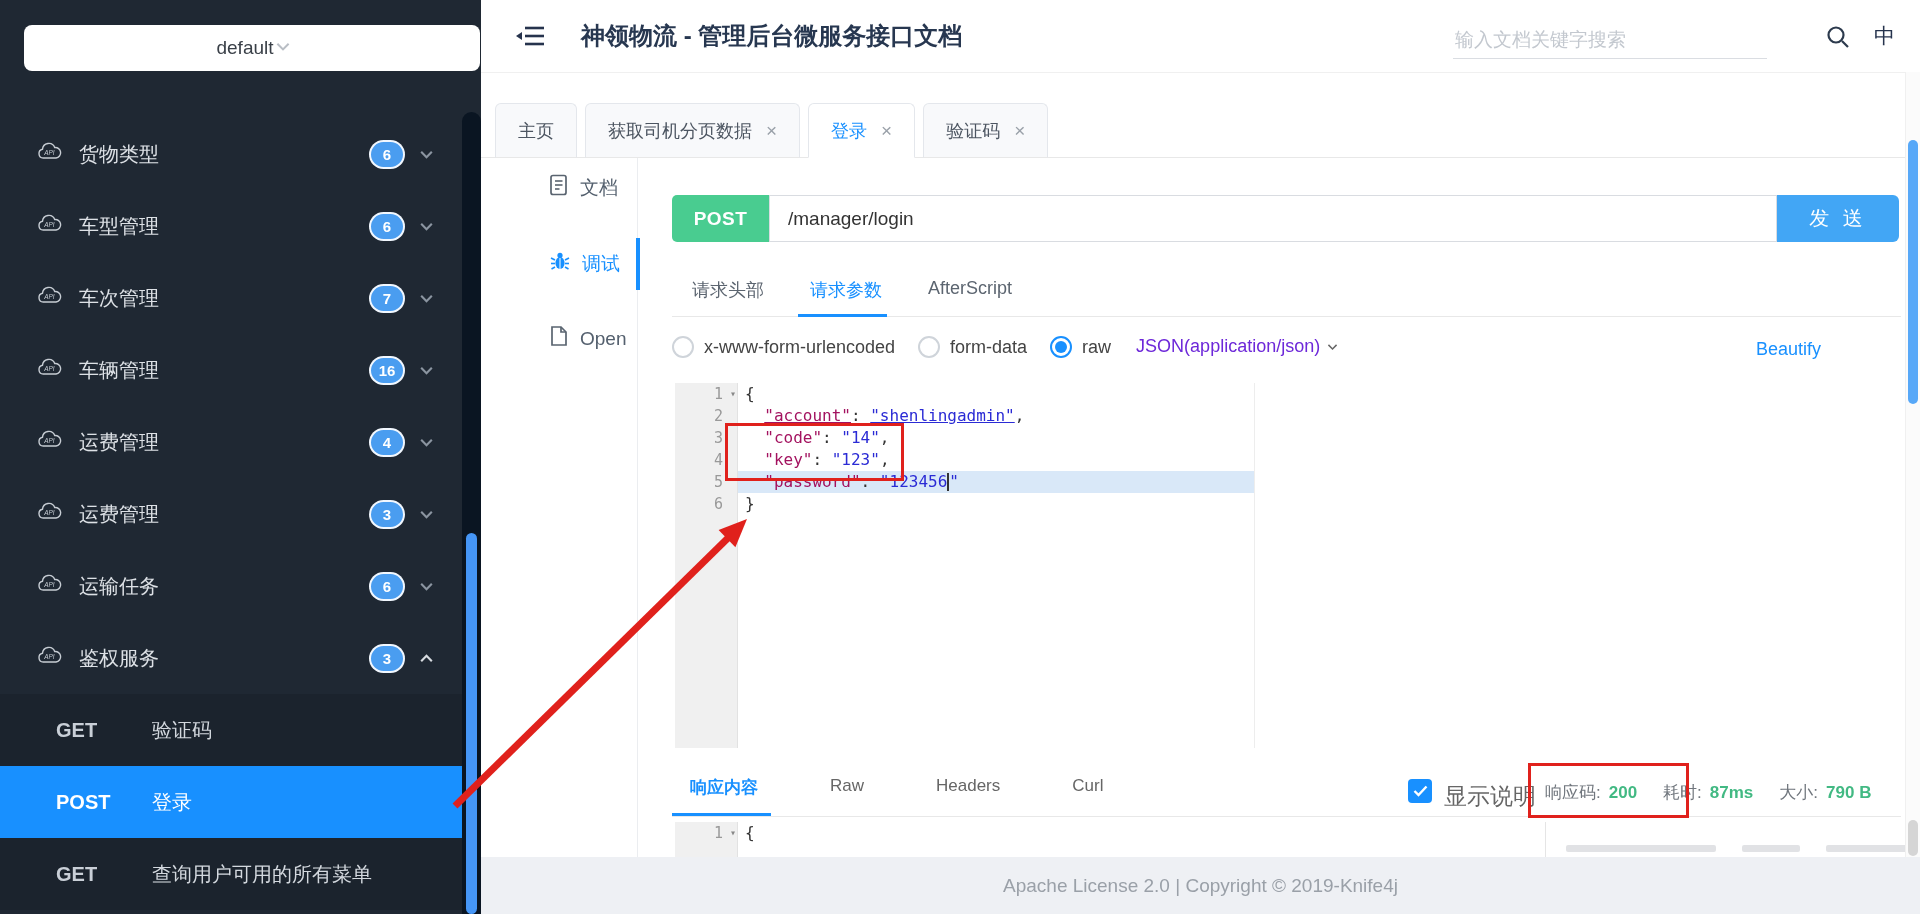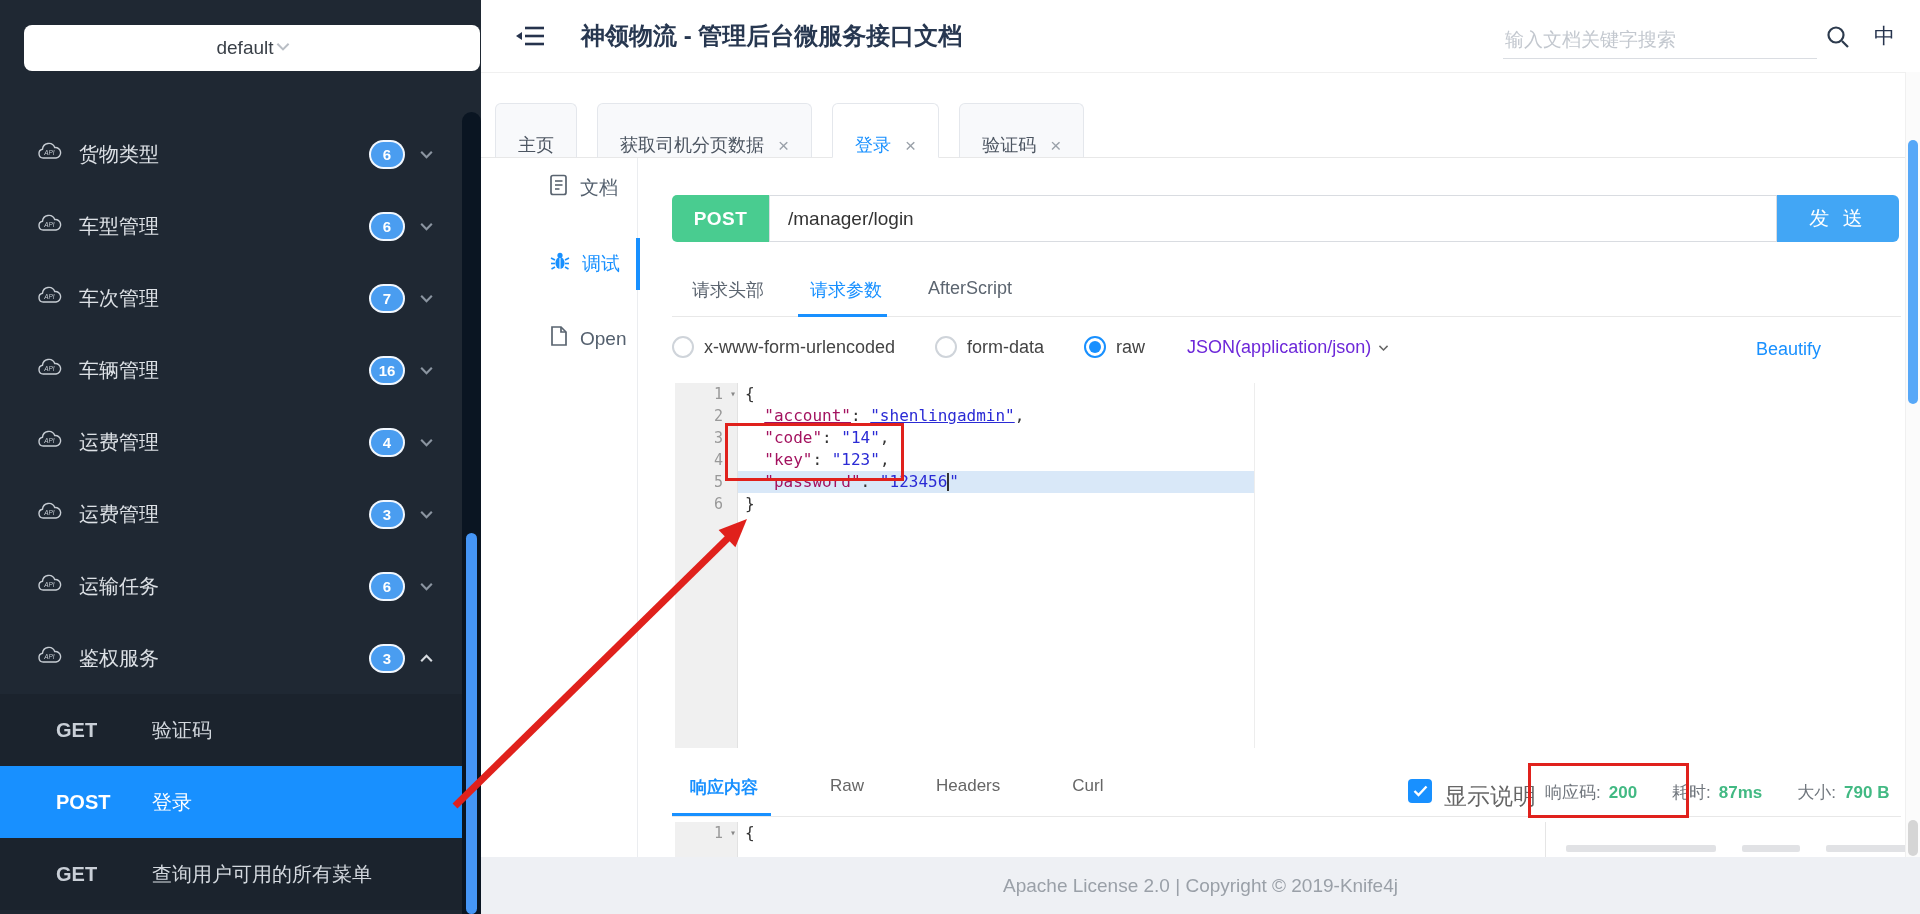--- a/index.html
+++ b/index.html
@@ -23,30 +23,30 @@
   .ep-row.active{background:#1890ff;color:#fff}
   .ep-row.active .m{color:#fff}
   .sb-track{position:absolute;right:0;top:112px;bottom:0;width:19px;background:#0a1522;border-radius:10px 10px 0 0}
   .sb-thumb{position:absolute;right:4px;top:533px;bottom:0;width:11px;background:#4596f7;border-radius:6px}
 
   
   .main{position:absolute;left:481px;top:0;right:0;height:914px;background:#fff}
   .hdr{position:absolute;left:0;right:0;top:0;height:72px;border-bottom:1px solid #f0f0f0;background:#fff}
   .fold{position:absolute;left:34px;top:23px}
   .title{position:absolute;left:100px;top:0;height:72px;line-height:72px;font-size:24px;font-weight:600;color:#273750}
-  .search-wrap{position:absolute;left:1022px;top:20px;width:314px;height:38px;border-bottom:1px solid #dadde2}
+  .search-wrap{position:absolute;left:972px;top:20px;width:314px;height:38px;border-bottom:1px solid #dadde2}
   .search-wrap input{border:0;outline:0;width:100%;height:100%;font-size:19px;color:#333;font-family:"Liberation Sans",sans-serif;background:transparent}
   .search-wrap input::placeholder{color:#c3c8cf}
   .sicon{position:absolute;left:1344px;top:24px}
   .lang{position:absolute;left:1393px;top:0;height:72px;line-height:72px;font-size:21px;color:#26334d;cursor:pointer}
 
   .tabline{position:absolute;left:0;right:0;top:157px;height:1px;background:#e8e8e8}
   .tabbar{position:absolute;left:14px;top:103px;height:55px;display:flex}
   .dtab{height:55px;box-sizing:border-box;border:1px solid #e4e7ec;border-bottom:1px solid #e8e8e8;border-radius:6px 6px 0 0;
-    background:#f8f9fb;padding:0 22px;display:flex;align-items:flex-end;font-size:18px;color:#4c5561;margin-right:20px;cursor:pointer;position:relative;z-index:2}
+    background:#f8f9fb;padding:0 22px;display:flex;align-items:center;font-size:18px;color:#4c5561;margin-right:8px;cursor:pointer;position:relative;z-index:2}
   .dtab.active{background:#fff;border-bottom-color:#fff;color:#1890ff}
   .tclose{margin-left:14px;color:#9aa1a9;font-size:19px}
 
   .vline{position:absolute;left:156px;top:158px;bottom:57px;width:1px;background:#ebedf0}
   .nav-item{position:absolute;left:68px;display:flex;align-items:center;gap:11px;font-size:19px;color:#54606e;cursor:pointer}
   .nav-item.active{color:#1890ff}
   .nav-ind{position:absolute;left:155px;top:238px;width:4px;height:52px;background:#1890ff}
 
   .post-btn{position:absolute;left:191px;top:195px;width:97px;height:47px;background:#49cc90;border-radius:5px 0 0 5px;
     color:#fff;font-weight:700;font-size:19px;display:flex;align-items:center;justify-content:center;letter-spacing:.5px;cursor:pointer}
@@ -54,21 +54,21 @@
     padding:0 18px;font-size:19px;color:#333;outline:0;font-family:"Liberation Sans",sans-serif}
   .send-btn{position:absolute;left:1296px;top:195px;width:122px;height:47px;background:#42a6f5;border-radius:0 6px 6px 0;
     color:#fff;font-size:20px;display:flex;align-items:center;justify-content:center;letter-spacing:4px;cursor:pointer}
 
   .req-tabs{position:absolute;left:211px;top:278px;display:flex;gap:46px;font-size:18px;color:#5c6570}
   .req-tabs .rt{cursor:pointer}
   .req-tabs .rt.active{color:#1890ff}
   .req-underline{position:absolute;left:317px;top:314px;width:89px;height:3px;background:#1890ff;z-index:2}
   .hdiv1{position:absolute;left:191px;top:316px;width:1229px;height:1px;background:#e8e8e8}
 
-  .body-types{position:absolute;left:191px;top:336px;display:flex;align-items:flex-end;gap:40px;font-size:18px;color:#444}
+  .body-types{position:absolute;left:191px;top:336px;display:flex;align-items:flex-start;gap:23px;font-size:18px;color:#444}
   .bt{display:flex;align-items:center;gap:10px;cursor:pointer}
   .radio{width:22px;height:22px;border-radius:50%;border:2px solid #cfd4da;box-sizing:border-box;position:relative;background:#fff}
   .radio.on{border-color:#1890ff}
   .radio.on::after{content:"";position:absolute;inset:3px;border-radius:50%;background:#1890ff}
   .ctype{display:flex;align-items:center;gap:6px;margin-left:2px;color:#6d28d9;cursor:pointer}
   .beautify{position:absolute;left:1275px;top:339px;font-size:18px;color:#1890ff;cursor:pointer}
 
   
   .editor{position:absolute;left:194px;top:383px;width:1225px;height:365px;background:#fff}
   .gutter{position:absolute;left:0;top:0;bottom:0;width:62px;background:#f0f0f0;border-right:1px solid #e2e2e2}
@@ -89,21 +89,21 @@
   .resp-tabs{position:absolute;left:209px;top:776px;display:flex;gap:72px;font-size:17px;color:#666}
   .resp-tabs .rt{cursor:pointer}
   .resp-tabs .rt.active{color:#1890ff;font-weight:700}
   .resp-underline{position:absolute;left:191px;top:813px;width:99px;height:3px;background:#1890ff;z-index:2}
   .hdiv2{position:absolute;left:191px;top:816px;width:1229px;height:1px;background:#e8e8e8}
   .cbx{position:absolute;left:927px;top:779px;width:24px;height:24px;background:#1890ff;border-radius:4px;
     display:flex;align-items:center;justify-content:center;cursor:pointer}
   .show-desc{position:absolute;left:963px;top:781px;font-size:23px;color:#666}
   .meta{position:absolute;left:1064px;top:781px;display:flex;align-items:center;font-size:17px;color:#70767d}
   .meta b{color:#42b983;font-weight:700;margin-left:8px}
-  .meta .ml{margin-left:35px}
+  .meta .ml{margin-left:26px}
   .resp-ed{position:absolute;left:194px;top:822px;width:1225px;height:35px;overflow:hidden}
   .rgutter{position:absolute;left:0;top:0;width:62px;height:35px;background:#f0f0f0;border-right:1px solid #e2e2e2}
   .rline{position:absolute;left:70px;top:0;height:22px;line-height:22px;font-family:"DejaVu Sans Mono",monospace;font-size:16px;color:#333}
   .resp-vline{position:absolute;left:1064px;top:822px;width:1px;height:35px;background:#e5e5e5}
   .faint{position:absolute;left:1085px;top:845px;display:flex;gap:26px;opacity:.55}
   .faint i{display:block;height:7px;background:#c9ccd1;border-radius:2px}
 
   .footer{position:absolute;left:481px;right:0;bottom:0;height:57px;background:#eef0f4;color:#9aa0a8;font-size:19px;
     display:flex;align-items:center;justify-content:center;z-index:5}
 

